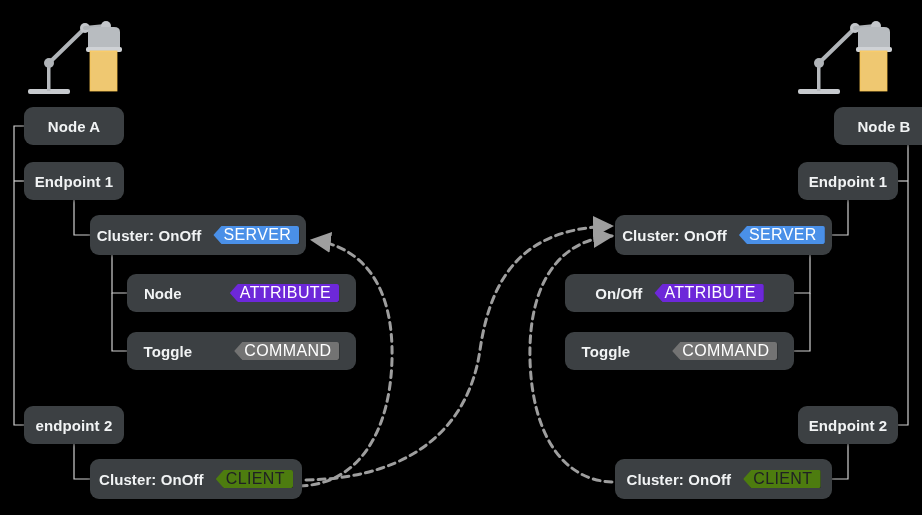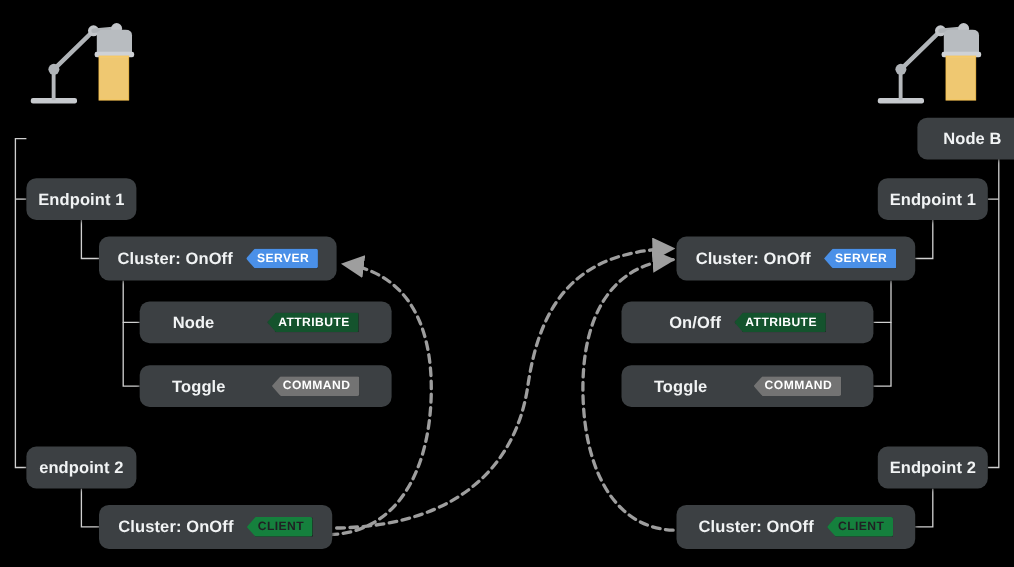--- a/index.html
+++ b/index.html
@@ -54,33 +54,33 @@
     align-items: center;
     gap: 12px;
   }
   
   .badge {
     display: inline-flex;
     align-items: center;
     justify-content: center;
     height: 18px;
     padding: 0 8px 0 10px;
-    font-size: 11px;
-    font-weight: 700;
+    font-size: 16px;
+    font-weight: 400;
     letter-spacing: 0.4px;
     line-height: 1;
     border-radius: 2px;
     clip-path: polygon(0% 50%, 8px 0%, 100% 0%, 100% 100%, 8px 100%);
     box-shadow: 1px 1px 2px rgba(0,0,0,0.6);
     white-space: nowrap;
     color: #ffffff;
   }
   .badge.server  { background: #4a90e8; color:#ffffff; }
-  .badge.client  { background: #15803d; color:#202124; }
-  .badge.attribute { background: #14532d; color:#ffffff; }
+  .badge.client  { background: #4d7c0f; color:#202124; }
+  .badge.attribute { background: #6d28d9; color:#ffffff; }
   .badge.command { background: #737373; color:#ffffff; }
 </style>
 </head>
 <body>
 
 <div id="canvas">
 
   <svg id="edges" viewBox="0 0 922 515" xmlns="http://www.w3.org/2000/svg">
     <defs>
       <marker id="arrowFlow" viewBox="0 0 10 10" refX="9" refY="5" markerWidth="7" markerHeight="7" orient="auto-start-reverse">
@@ -137,20 +137,23 @@
     <path d="M 29 58 L 64 24" stroke="#b0b4b8" stroke-width="4" stroke-linecap="round"></path>
     <circle cx="65" cy="23" r="5" fill="#c3c6ca"></circle>
     <path d="M 65 23 L 85 21" stroke="#b0b4b8" stroke-width="4" stroke-linecap="round"></path>
     <circle cx="86" cy="21" r="5" fill="#c3c6ca"></circle>
     <path d="M 68 27 q 0 -5 6 -5 h 20 q 6 0 6 5 v 17 h -32 z" fill="#b8bcc0"></path>
     <rect x="66" y="42" width="36" height="5" rx="2" fill="#cfd2d6"></rect>
     <rect x="70" y="46" width="27" height="40" fill="#fcd377" opacity="0.95"></rect>
     <rect x="70" y="46" width="27" height="40" fill="none" stroke="#f8c350" stroke-width="0.8"></rect>
   </svg>
 
+  <div class="node" style="left:24px; top:107px; width:100px; height:38px;">
+    <span class="label">Node A</span>
+  </div>
 
   <div class="node" style="left:24px; top:162px; width:100px; height:38px;">
     <span class="label">Endpoint 1</span>
   </div>
 
   <div class="node row" style="left:90px; top:215px; width:216px; height:40px;">
     <div class="rowinner">
       <span class="label">Cluster: OnOff</span>
       <span class="badge server">SERVER</span>
     </div>

